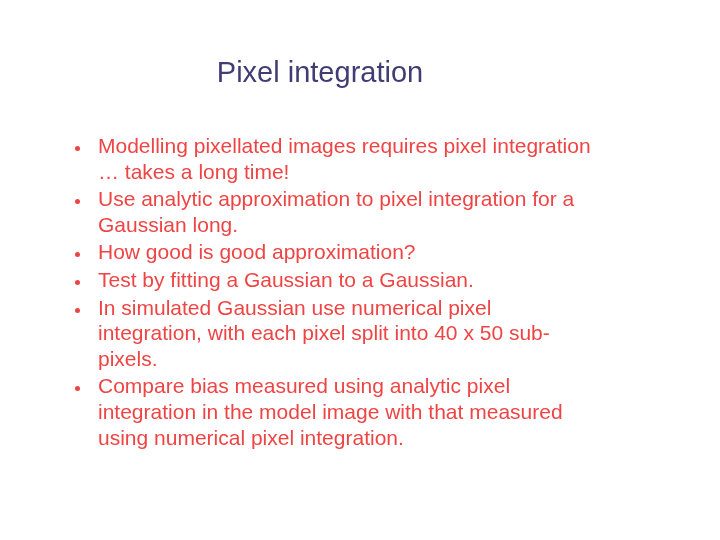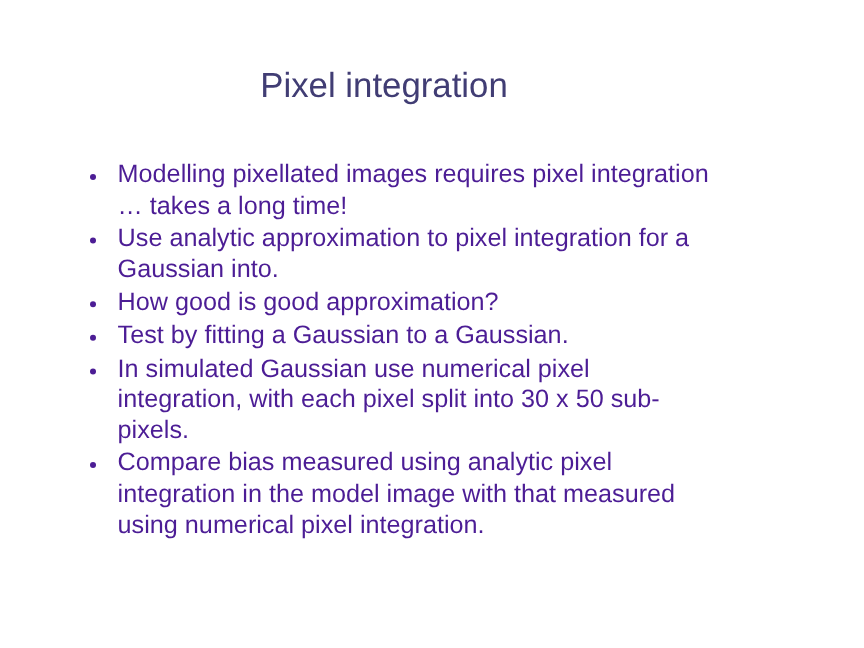--- a/index.html
+++ b/index.html
@@ -25,34 +25,34 @@
     font-weight: normal;
   }
   ul.bullets {
     margin: 0;
     padding: 0 0 0 44px;
     list-style: disc;
   }
   ul.bullets li {
     font-size: 21px;
     line-height: 1.22;
-    color: #4c1d95;
+    color: #ef4444;
     padding-left: 6px;
     margin: 0 0 2px 0;
   }
   ul.bullets li::marker {
     font-size: 18px;
   }
 </style>
 </head>
 <body>
 
 <div class="slide">
   <h1 class="title">Pixel integration</h1>
   <ul class="bullets">
     <li>Modelling pixellated images requires pixel integration … takes a long time!</li>
-    <li>Use analytic approximation to pixel integration for a Gaussian into.</li>
+    <li>Use analytic approximation to pixel integration for a Gaussian long.</li>
     <li>How good is good approximation?</li>
     <li>Test by fitting a Gaussian to a Gaussian.</li>
-    <li>In simulated Gaussian use numerical pixel integration, with each pixel split into 30 x 50 sub-pixels.</li>
+    <li>In simulated Gaussian use numerical pixel integration, with each pixel split into 40 x 50 sub-pixels.</li>
     <li>Compare bias measured using analytic pixel integration in the model image with that measured using numerical pixel integration.</li>
   </ul>
 </div>
 
 </body></html>

